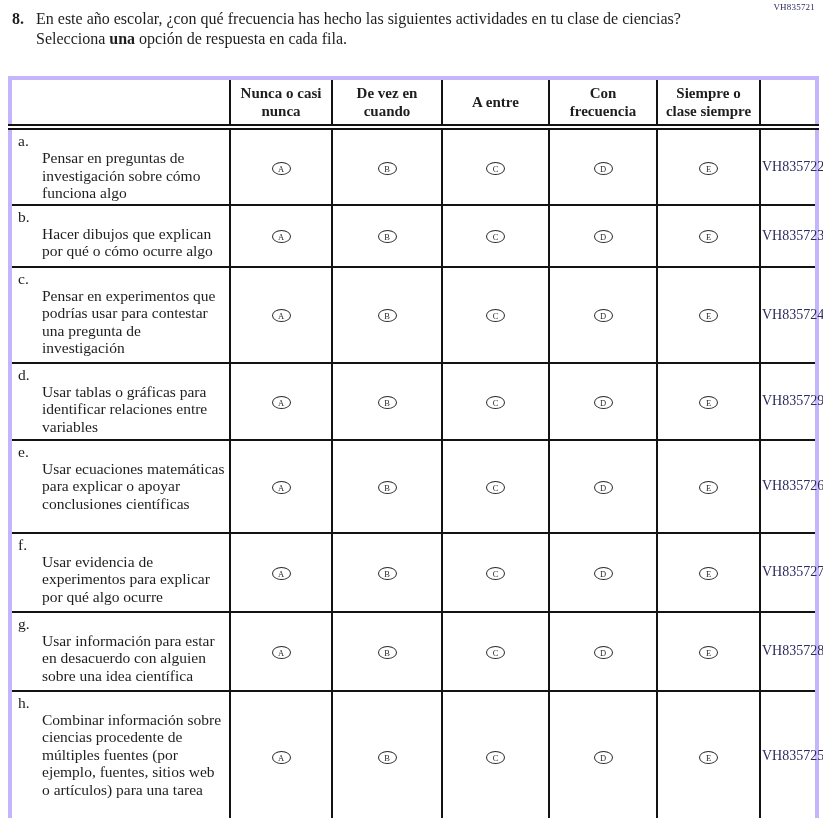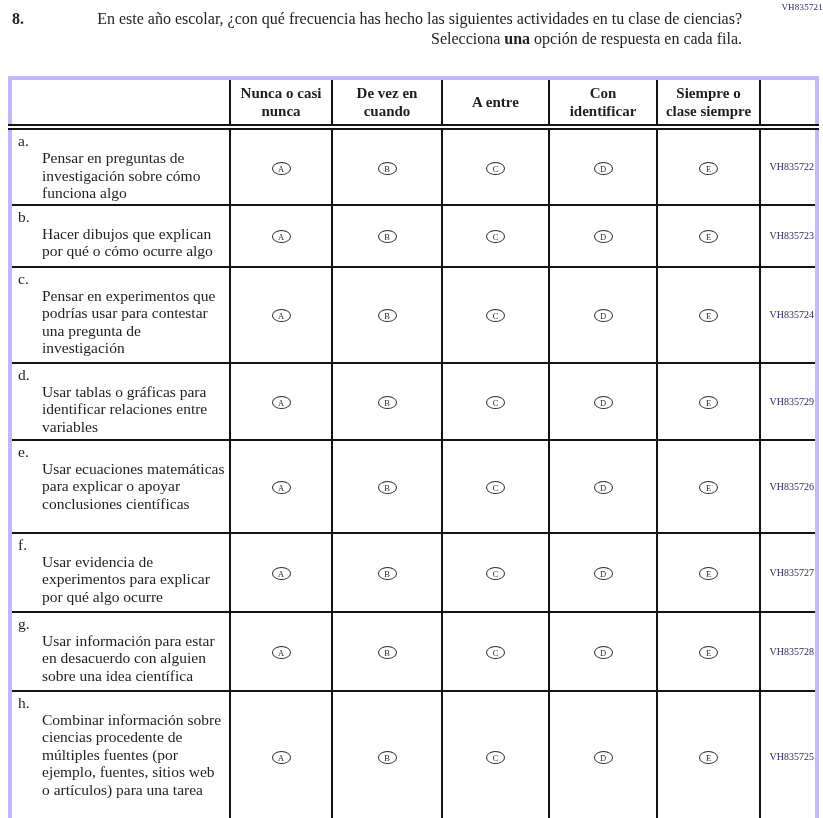--- a/index.html
+++ b/index.html
@@ -7,38 +7,38 @@
     margin: 0; padding: 0;
     width: 823px; height: 818px;
     background: #ffffff;
     font-family: "Liberation Serif", "DejaVu Serif", serif;
     color: #1e1e1e;
     overflow: hidden;
     position: relative;
   }
   .page-code {
     position: absolute;
-    top: 2px; right: 0;
+    top: 2px; right: 8px;
     font-size: 9px;
     color: #2b2b5e;
     letter-spacing: 0.2px;
   }
   .question {
     display: flex;
     margin: 9px 0 0 12px;
     max-width: 730px;
     font-size: 16px;
     line-height: 20px;
   }
   .q-num {
     font-weight: bold;
     width: 24px;
     flex: 0 0 24px;
   }
-  .q-text { flex: 1; text-align: right; }
+  .q-text { flex: 1; }
   .q-emph { font-weight: bold; }
 
   table.freq-table {
     margin: 27px 0 0 8px;
     border-collapse: collapse;
     table-layout: fixed;
     width: 807px;
     border: 4px solid #c4b5fd;
   }
   .freq-table th, .freq-table td {
@@ -76,22 +76,22 @@
     border: 1.3px solid #2a2a2a;
     border-radius: 50%;
     font-size: 8.5px;
     line-height: 12px;
     text-align: center;
     color: #2a2a2a;
     cursor: pointer;
     vertical-align: middle;
   }
   td.code-cell {
-    font-size: 10px;
-    text-align: right;
+    font-size: 14px;
+    text-align: left;
     vertical-align: middle;
     color: #2b2b5e;
     padding: 0 1px;
   }
 </style>
 </head>
 <body>
 
 <div class="page-code">VH835721</div>
 
@@ -109,21 +109,21 @@
       <col style="width:108px">
       <col style="width:103px">
     <col style="width:57px">
   </colgroup>
   <thead>
     <tr>
       <th></th>
       <th>Nunca o casi nunca</th>
       <th>De vez en cuando</th>
       <th>A entre</th>
-      <th>Con identificar</th>
+      <th>Con frecuencia</th>
       <th>Siempre o clase siempre</th>
       <th></th>
     </tr>
   </thead>
   <tbody>
     <tr style="height:63px">
       <td class="stimulus-cell">
         <div class="stim-wrap">
           <span class="row-letter">a.</span>
           <span class="row-text">Pensar en preguntas de investigación sobre cómo funciona algo</span>

